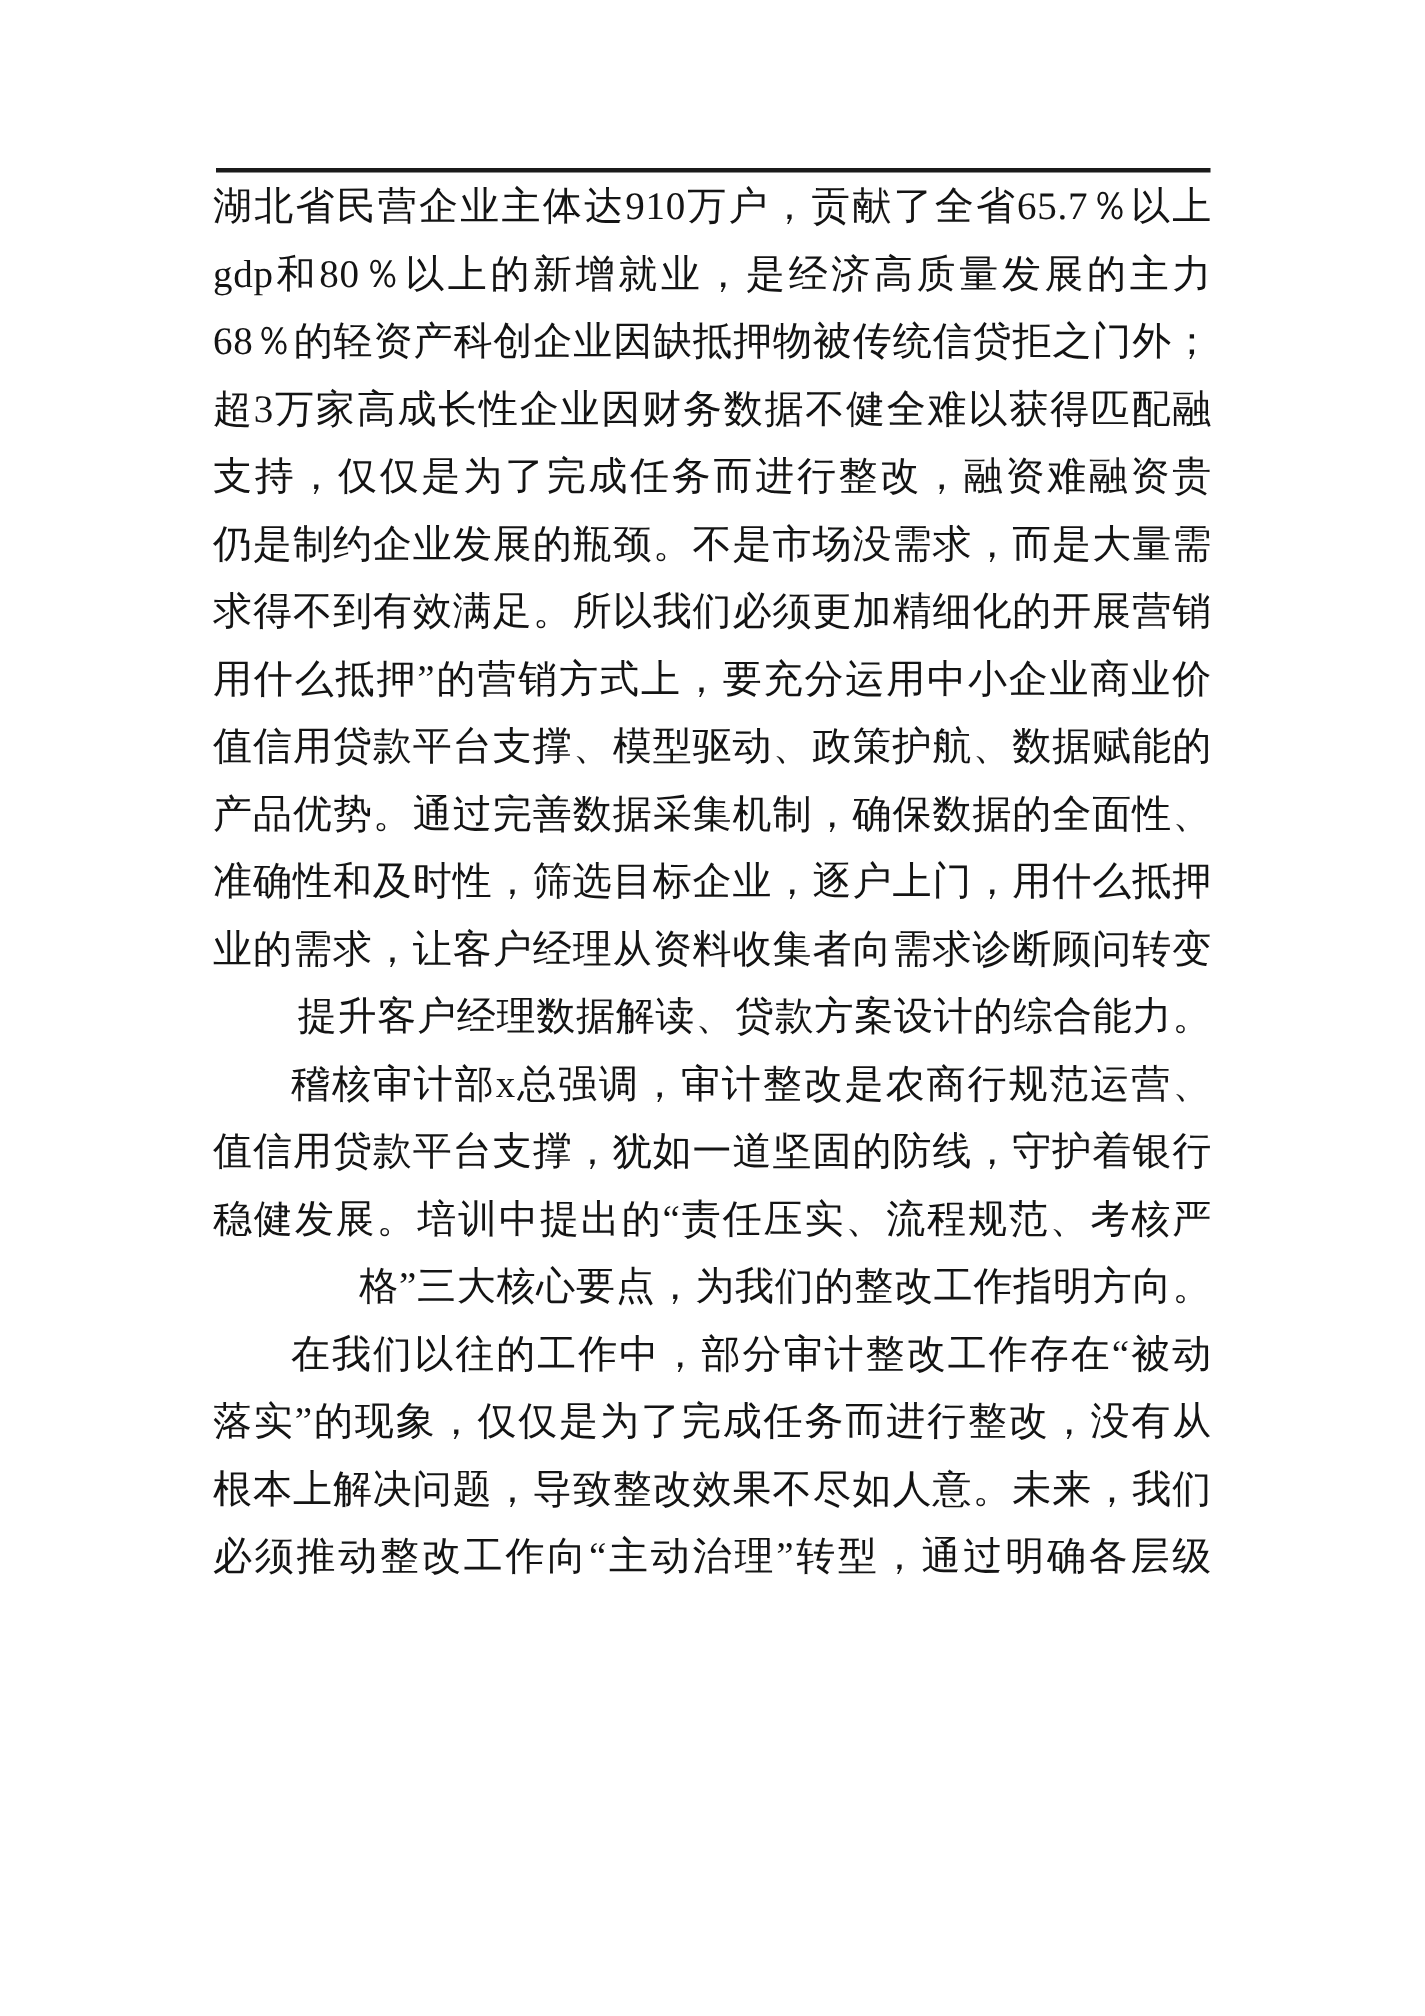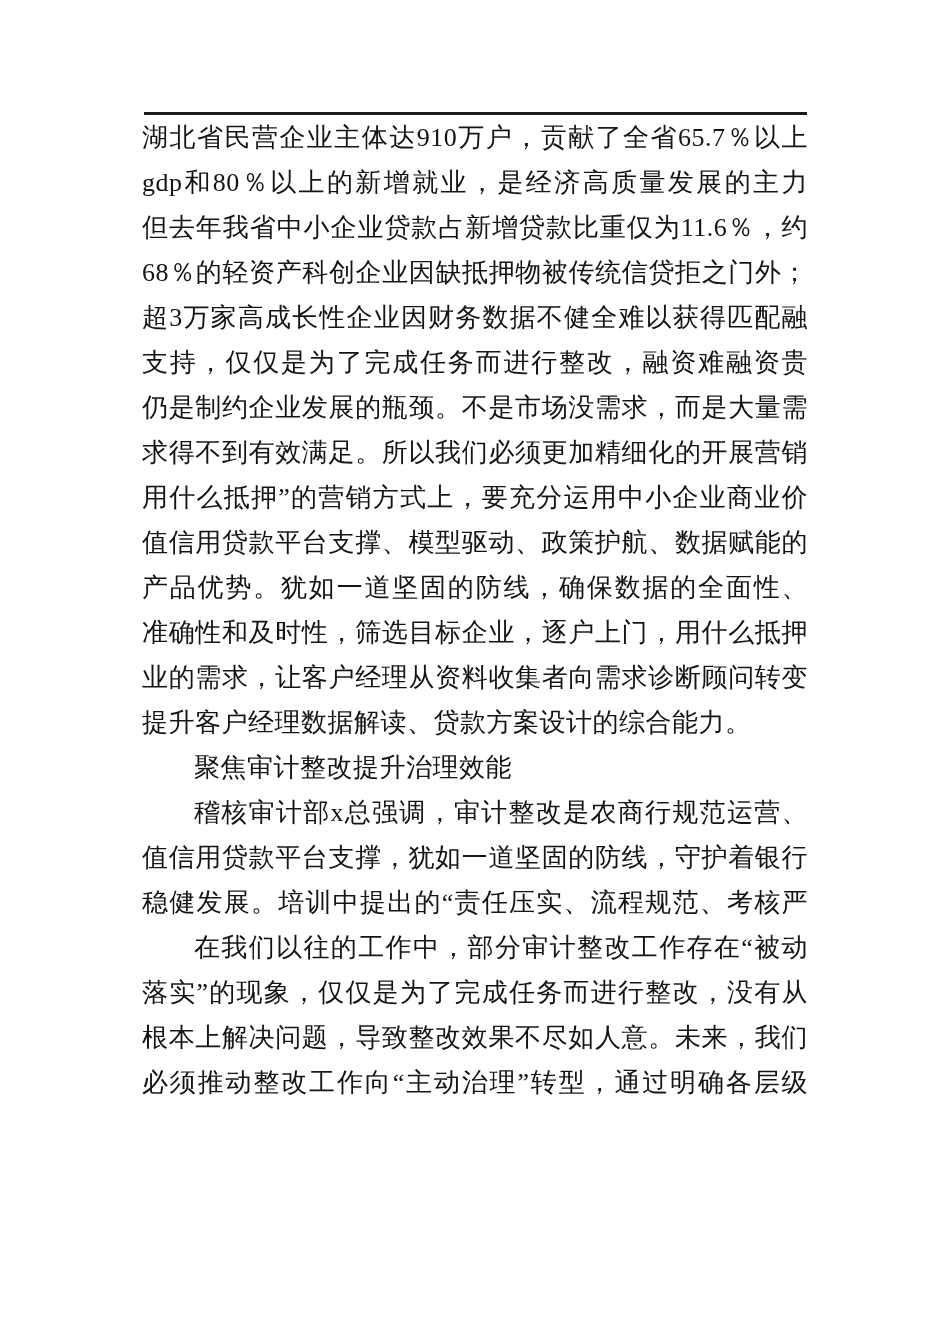--- a/index.html
+++ b/index.html
@@ -31,21 +31,21 @@
   .content {
     position: absolute;
     left: 142px;
     top: 115px;
     width: 666px;
   }
   .line {
     font-size: 26px;
     height: 45px;
     line-height: 45px;
-    text-align: left;
+    text-align: right;
     white-space: nowrap;
     letter-spacing: 0.5px;
   }
   
   .j {
     white-space: normal;
     overflow: hidden;
     text-align: justify;
     text-align-last: justify;
   }
@@ -55,34 +55,33 @@
   }
 </style>
 </head>
 <body>
 
 <div class="page" style="background: rgb(255, 255, 255); color: rgb(20, 20, 20);">
   <div class="divider" style="background: rgb(27, 27, 27);"></div>
   <div class="content">
     <div class="line j">湖北省民营企业主体达910万户，贡献了全省65.7％以上的</div>
     <div class="line j">gdp和80％以上的新增就业，是经济高质量发展的主力军，</div>
-    <div class="line j">但去年我省中小企业贷款占新增贷款比重仅为11.6％，约</div>
     <div class="line j">68％的轻资产科创企业因缺抵押物被传统信贷拒之门外；</div>
     <div class="line j">超3万家高成长性企业因财务数据不健全难以获得匹配融资</div>
     <div class="line j">支持，仅仅是为了完成任务而进行整改，融资难融资贵</div>
     <div class="line j">仍是制约企业发展的瓶颈。不是市场没需求，而是大量需</div>
     <div class="line j">求得不到有效满足。所以我们必须更加精细化的开展营销</div>
     <div class="line j">用什么抵押”的营销方式上，要充分运用中小企业商业价</div>
     <div class="line j">值信用贷款平台支撑、模型驱动、政策护航、数据赋能的</div>
-    <div class="line j">产品优势。犹如一道坚固的防线，确保数据的全面性、</div>
+    <div class="line j">产品优势。通过完善数据采集机制，确保数据的全面性、</div>
     <div class="line j">准确性和及时性，筛选目标企业，逐户上门，用什么抵押</div>
     <div class="line j">业的需求，让客户经理从资料收集者向需求诊断顾问转变</div>
     <div class="line">提升客户经理数据解读、贷款方案设计的综合能力。</div>
-    <div class="line ind">聚焦审计整改提升治理效能</div>
     <div class="line ind j">稽核审计部x总强调，审计整改是农商行规范运营、防</div>
     <div class="line j">值信用贷款平台支撑，犹如一道坚固的防线，守护着银行的</div>
     <div class="line j">稳健发展。培训中提出的“责任压实、流程规范、考核严</div>
+    <div class="line">格”三大核心要点，为我们的整改工作指明方向。</div>
     <div class="line ind j">在我们以往的工作中，部分审计整改工作存在“被动</div>
     <div class="line j">落实”的现象，仅仅是为了完成任务而进行整改，没有从</div>
     <div class="line j">根本上解决问题，导致整改效果不尽如人意。未来，我们</div>
     <div class="line j">必须推动整改工作向“主动治理”转型，通过明确各层级</div>
   </div>
 </div>
 
 </body></html>

